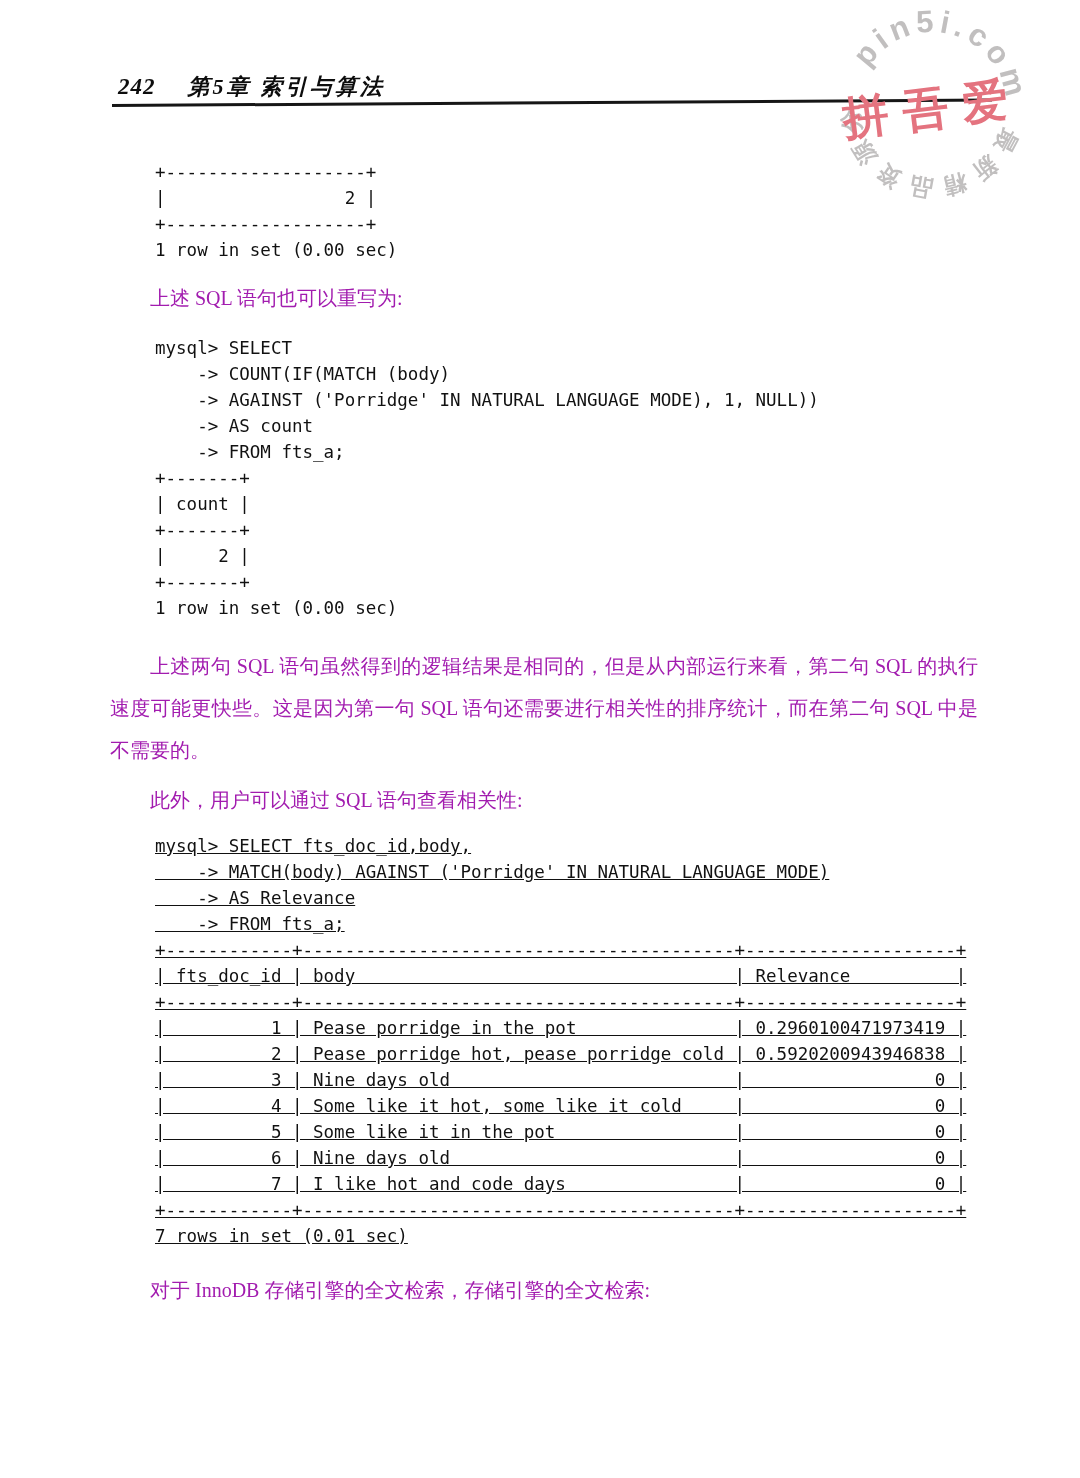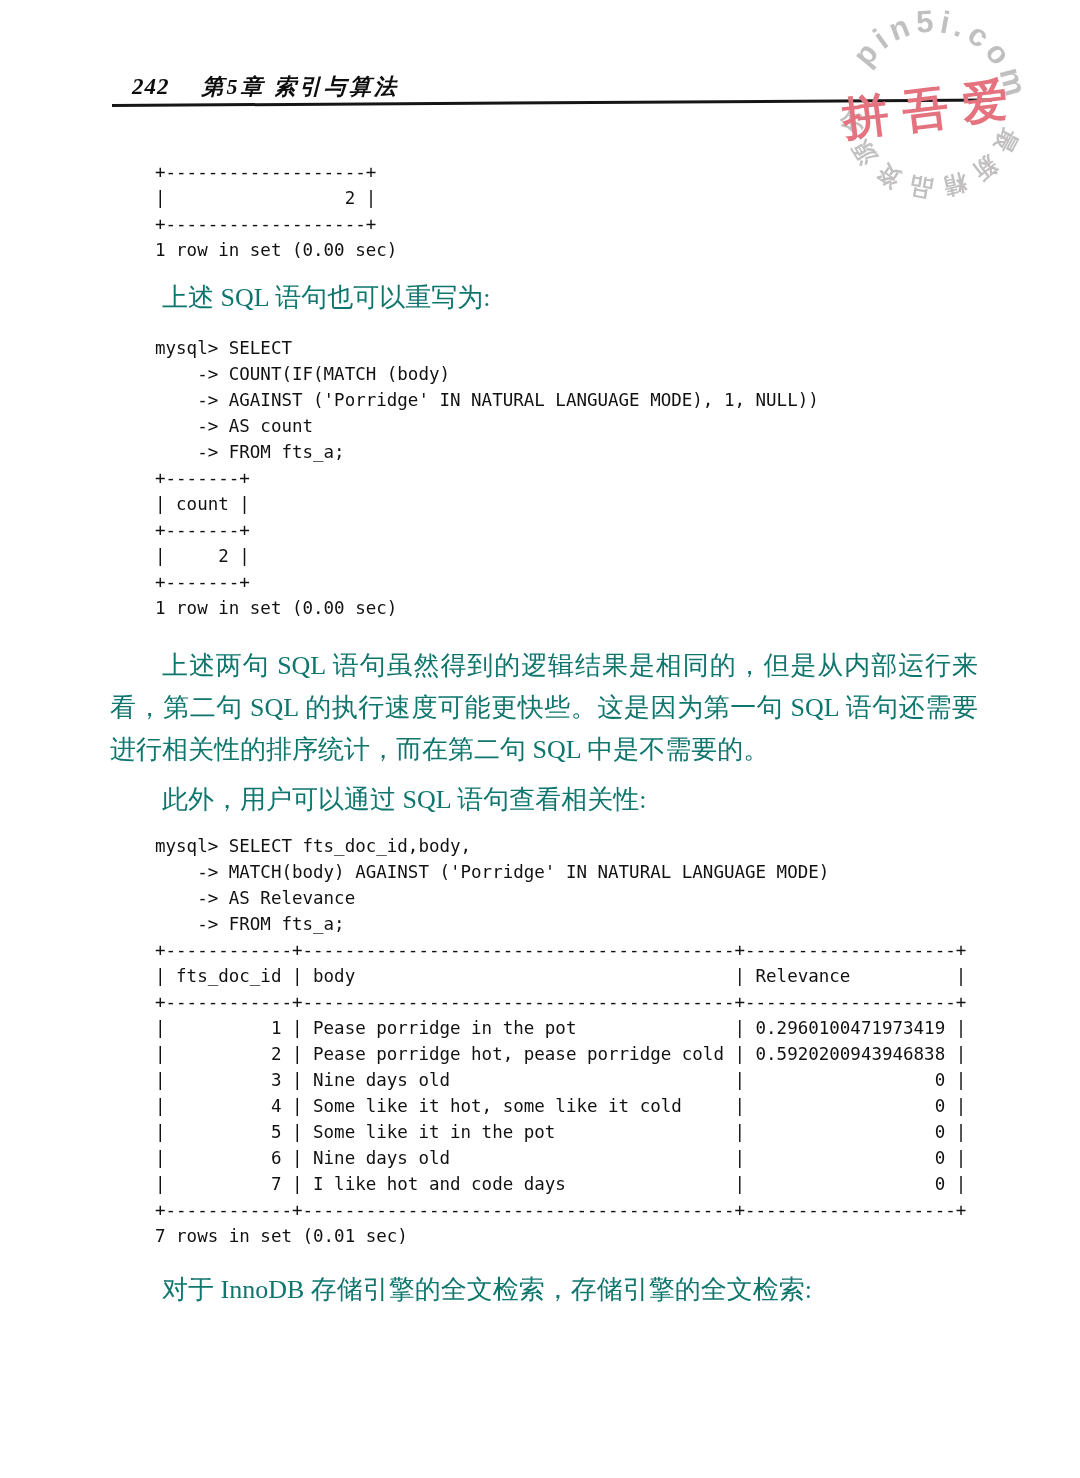--- a/index.html
+++ b/index.html
@@ -6,21 +6,21 @@
   html,body { background:#e9e9e9; }
   .page {
     position:relative;
     width:1080px; height:1478px;
     background:#ffffff;
     overflow:hidden;
     font-family:"Liberation Serif","DejaVu Serif",serif;
     color:#0d0d0d;
   }
   
-  .hdr { position:absolute; top:72px; left:132px; width:870px; }
+  .hdr { position:absolute; top:72px; left:118px; width:870px; }
   .hdr-num {
     font-style:italic; font-weight:bold; font-size:23px;
     letter-spacing:1px; display:inline-block;
   }
   .hdr-chap {
     font-style:italic; font-weight:bold; font-size:22px;
     letter-spacing:3px; display:inline-block; margin-left:28px;
   }
   .hdr-rule {
     position:absolute; top:104px; left:112px; width:880px; height:3px;
@@ -29,27 +29,27 @@
   
   .wm { position:absolute; top:6px; left:832px; width:200px; height:200px; z-index:5; }
   
   .main { position:absolute; left:110px; top:159px; width:868px; }
   pre {
     font-family:"DejaVu Sans Mono","Liberation Mono",monospace;
     font-size:17.5px; line-height:26px;
     white-space:pre; color:#111;
     margin-left:45px;
   }
-  .cn { font-size:26px; line-height:42px; color:#0f766e; }
+  .cn { font-size:20px; line-height:42px; color:#a21caf; }
   .indent { text-indent:2em; }
   .just { text-align:justify; }
   .p-rewrite   { margin-top:14px; margin-bottom:16px; }
   .p-compare   { margin-top:24px; }
   .p-intro     { margin-top:8px; }
-  .sql2        { margin-top:12px; }
+  .sql2        { margin-top:12px;text-decoration:underline; }
   .p-innodb    { margin-top:20px; }
   .bullet-line { margin-top:0; text-indent:1.65em; }
   .bullet-box {
     display:inline-block; width:13px; height:14px;
     border:2px solid #000; border-left-width:5px; border-bottom-width:5px;
     margin-right:10px; vertical-align:-1px;
   }
 </style>
 </head>
 <body>

